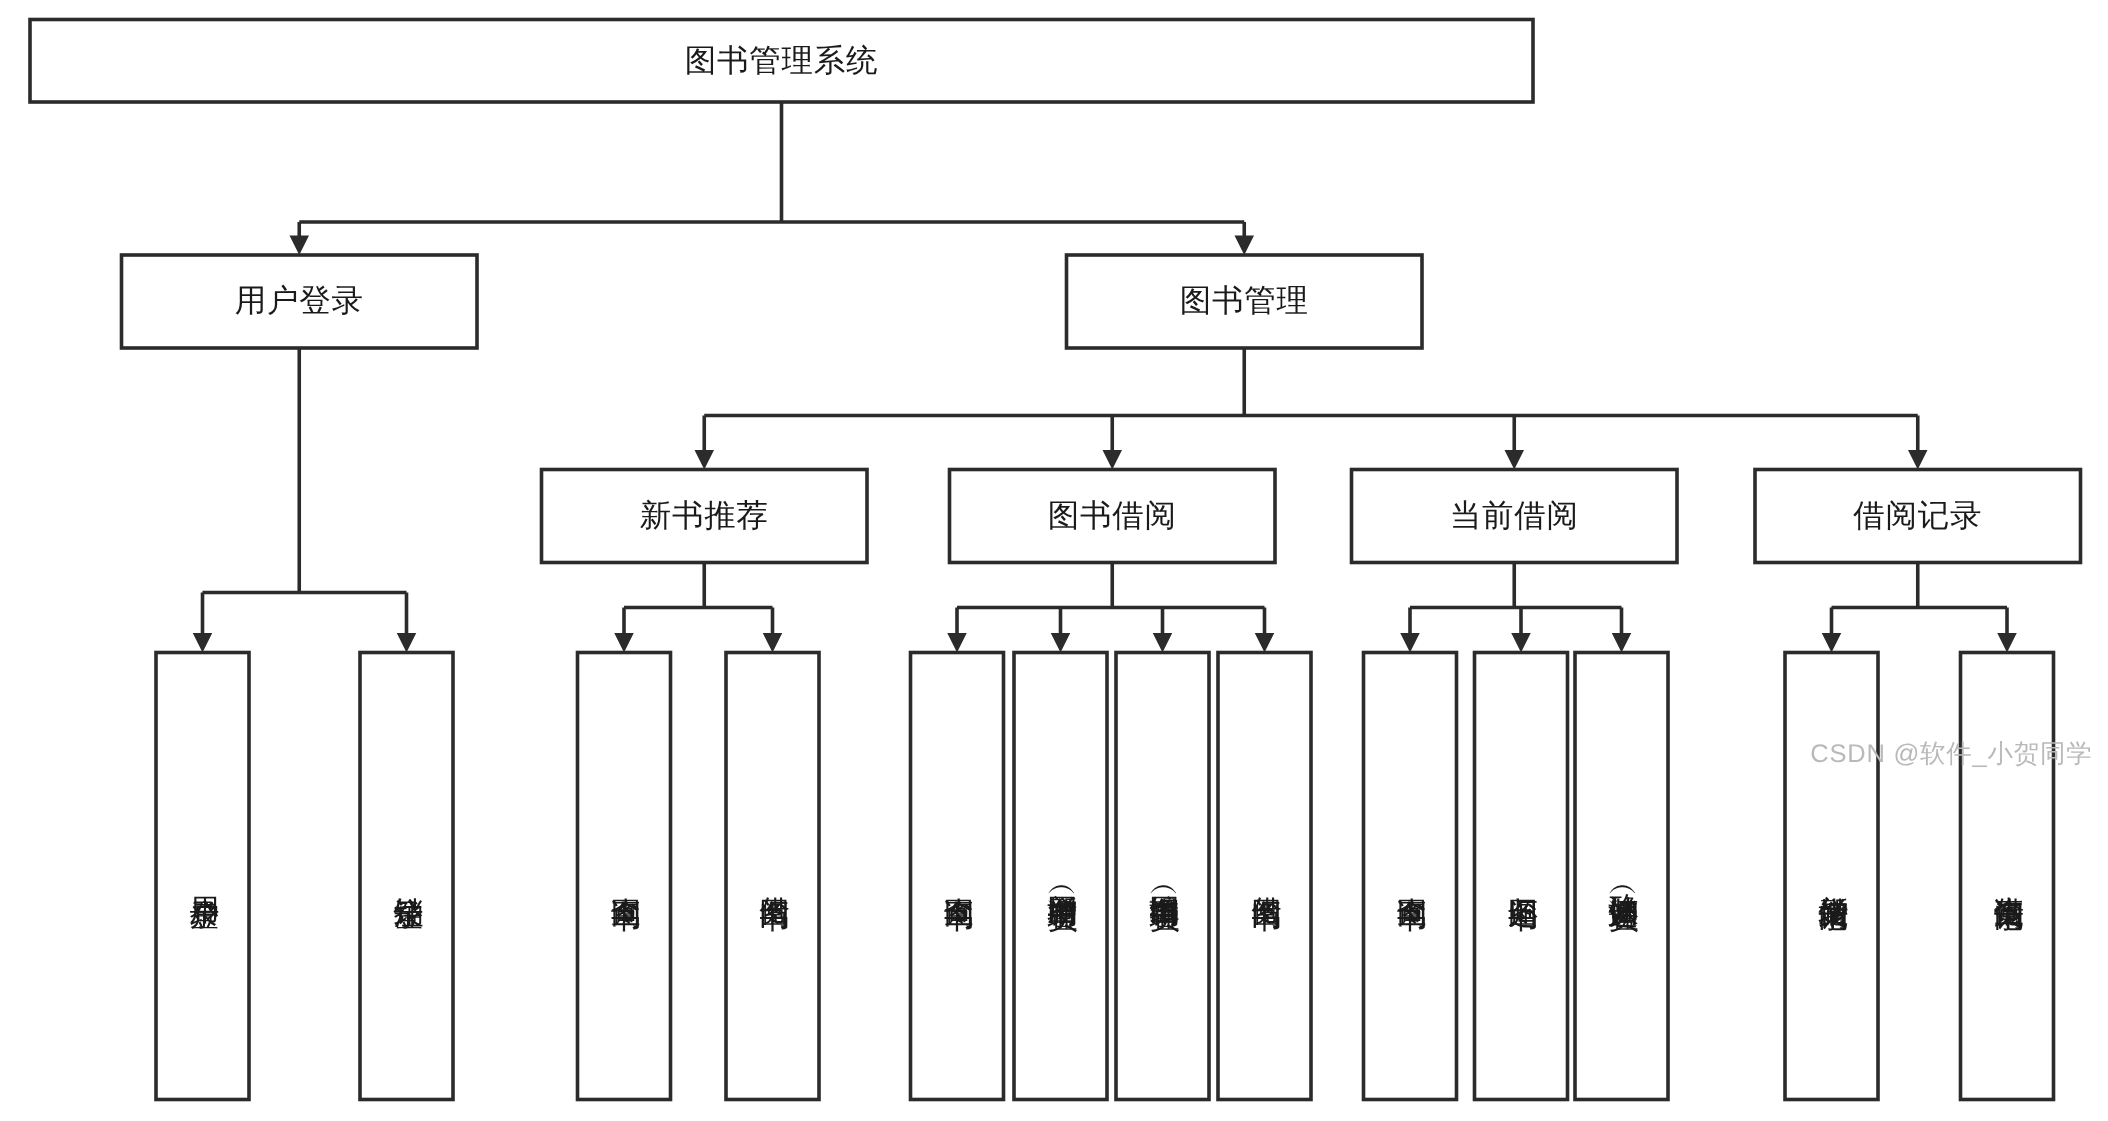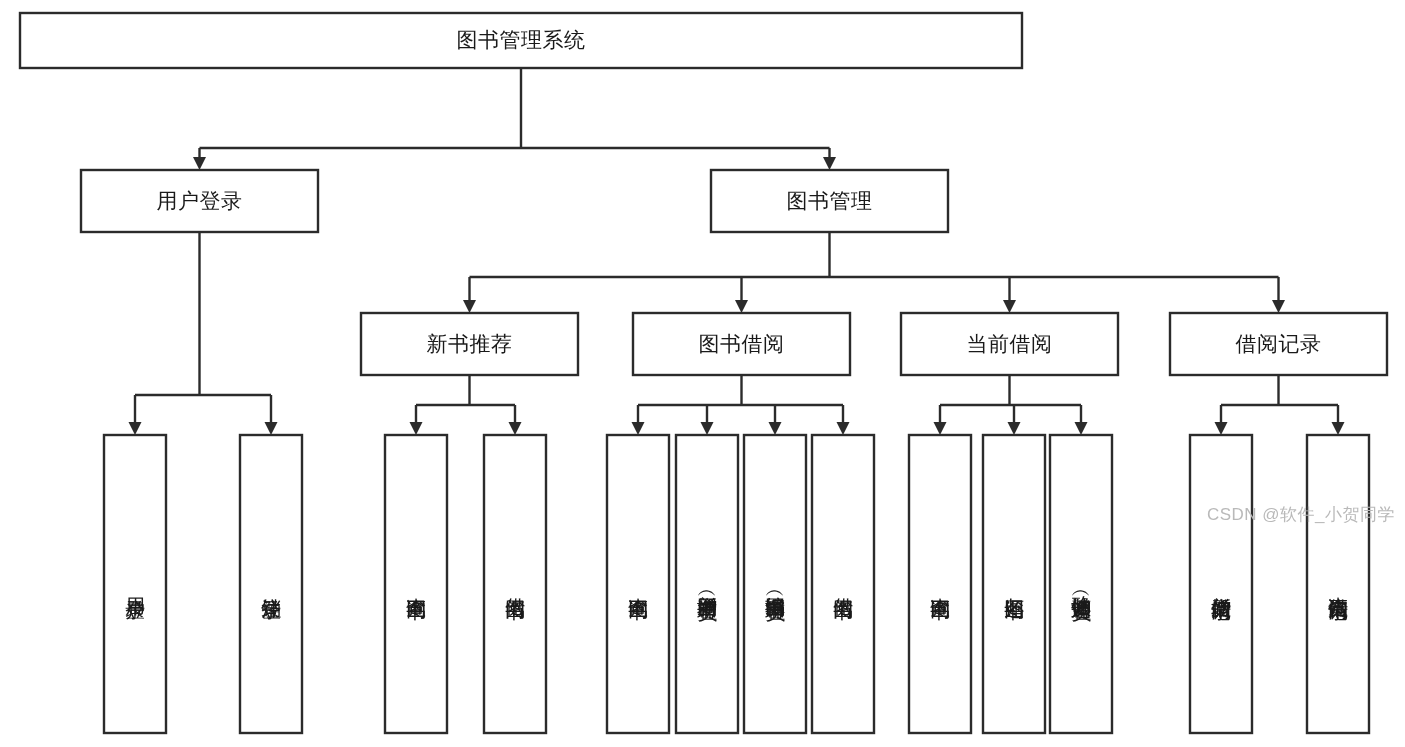--- a/index.html
+++ b/index.html
@@ -66,21 +66,21 @@
     letter-spacing: 1px;
     display: flex;
     align-items: center;
     justify-content: center;
     pointer-events: none;
     user-select: none;
   }
   .watermark {
     position: absolute;
     right: 10px;
-    bottom: 4px;
+    bottom: 16px;
     font-family: "Liberation Sans", "DejaVu Sans", sans-serif;
     font-size: 17px;
     color: #b9b9b9;
     letter-spacing: 0.5px;
     white-space: nowrap;
     user-select: none;
   }
 </style>
 </head>
 <body>

